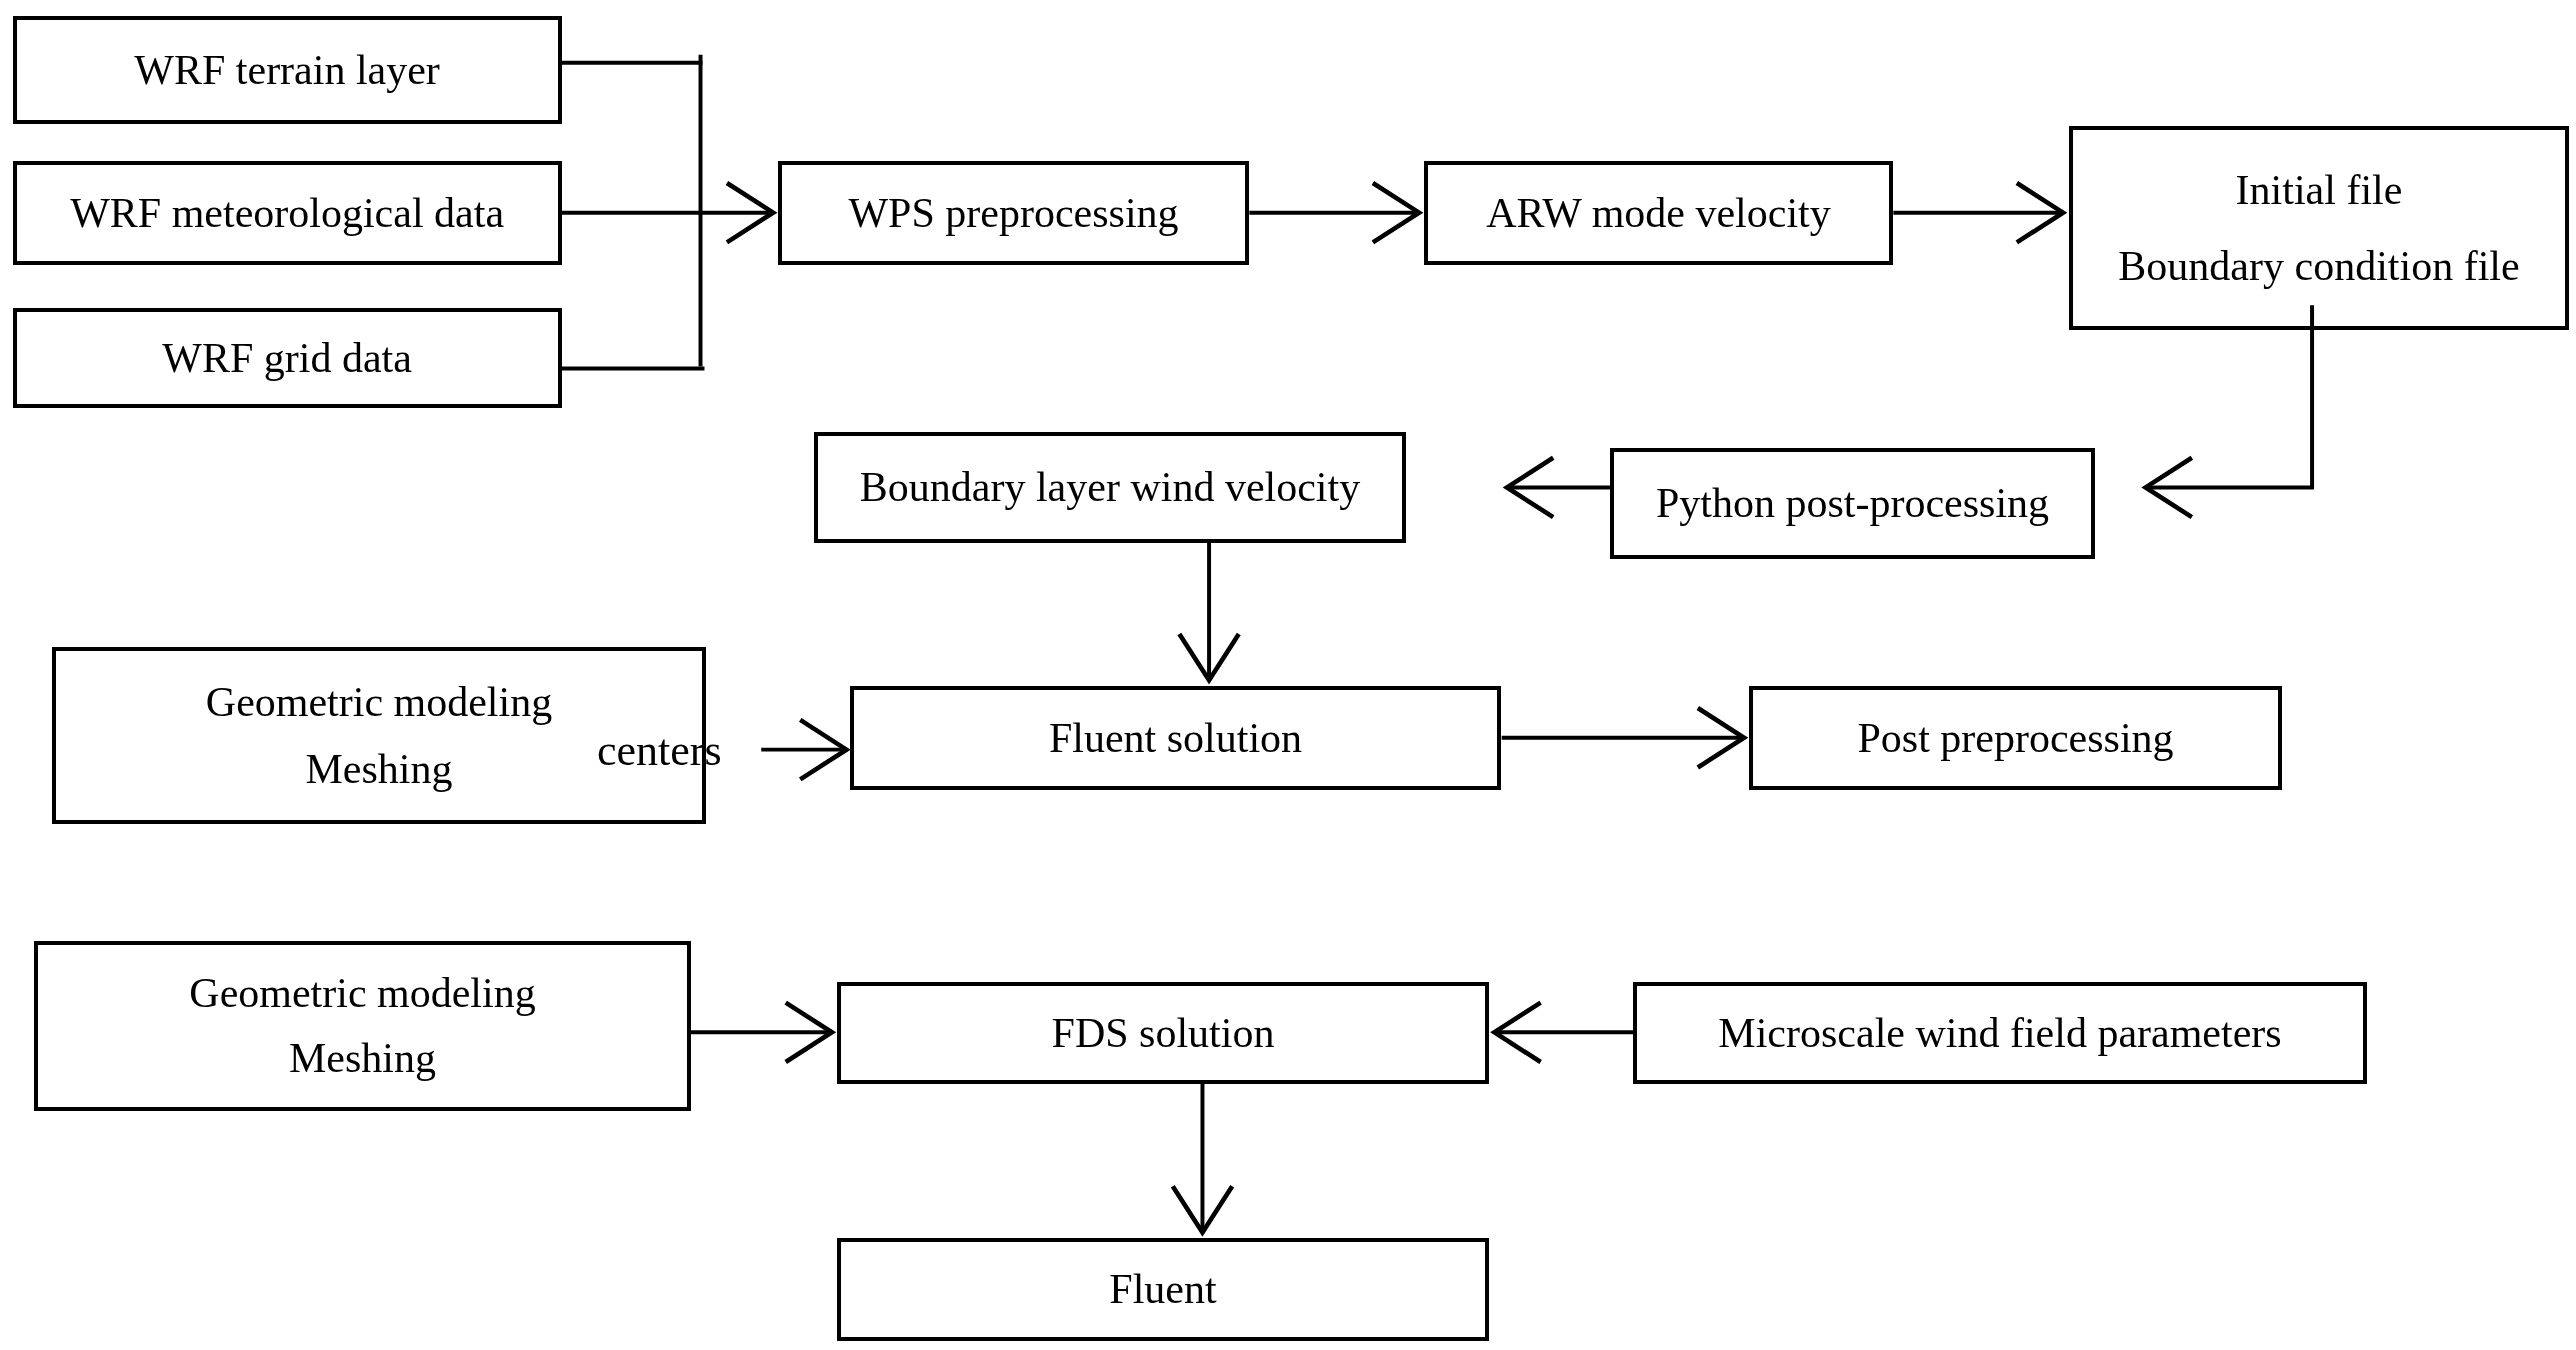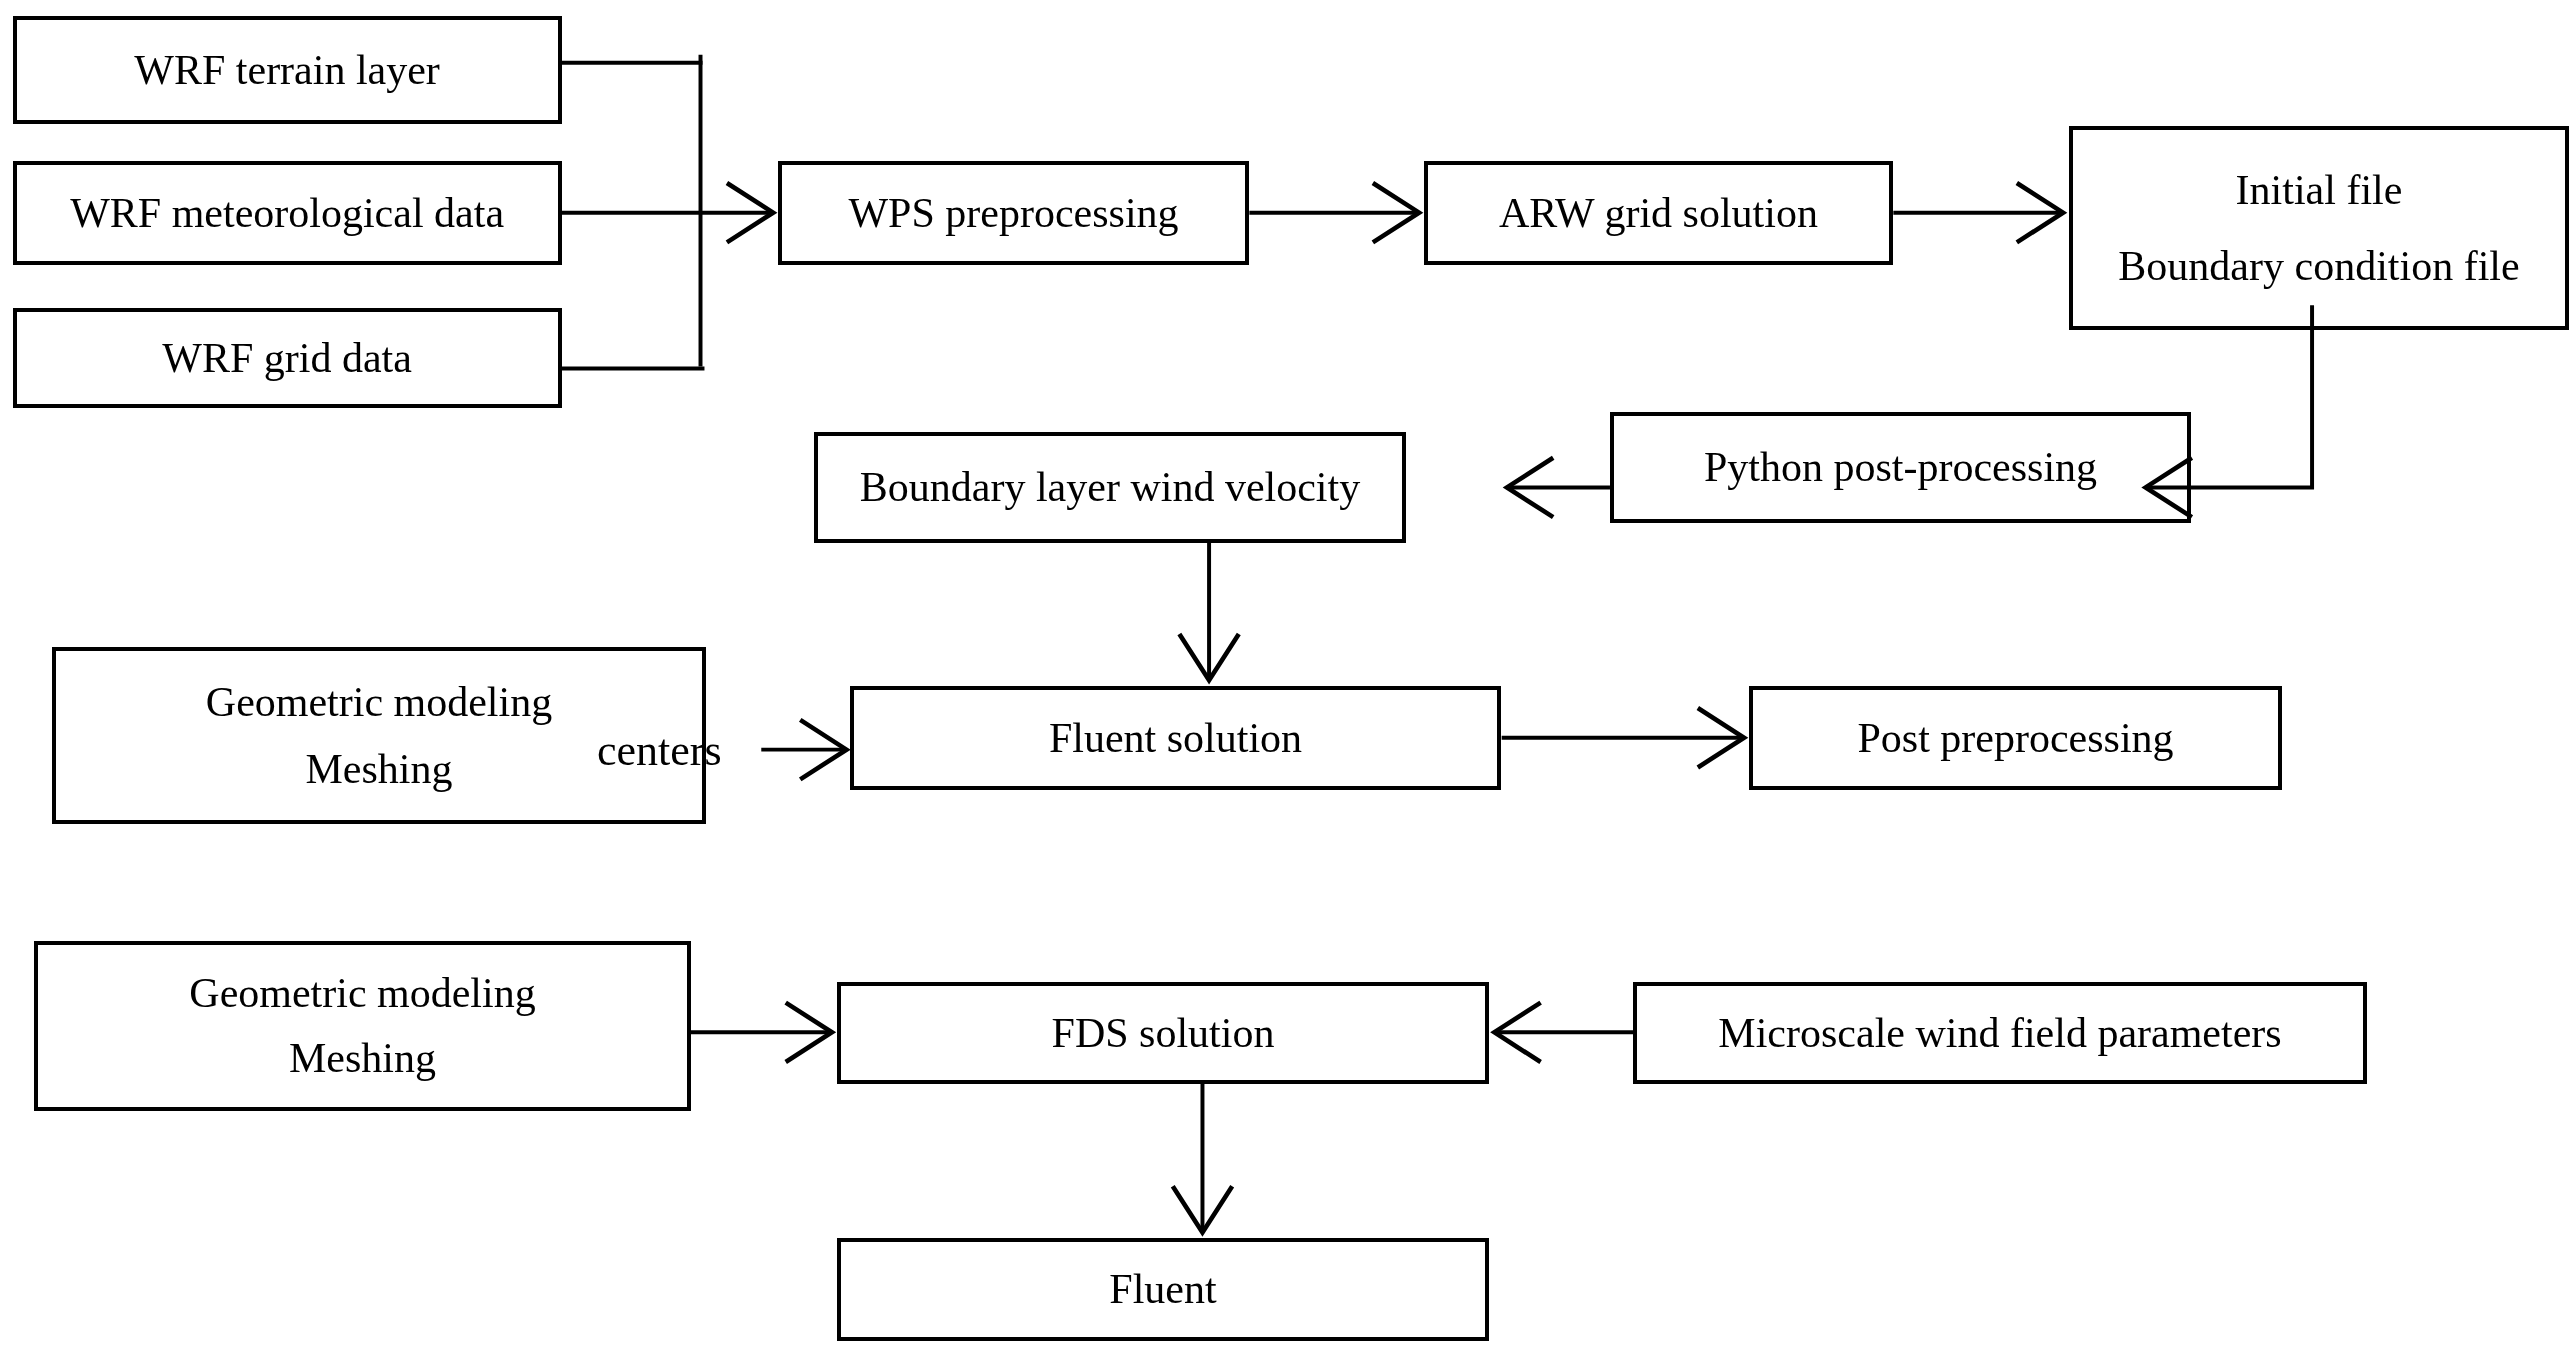--- a/index.html
+++ b/index.html
@@ -44,21 +44,21 @@
     pointer-events:none;
   }
   
   #n-wrf-terrain {left:12.6px;   top:16px;   width:549px;  height:108px;}
   #n-wrf-met     {left:12.6px;   top:161px;  width:549px;  height:104px;font-family:Liberation Serif, serif;}
   #n-wrf-grid    {left:12.6px;   top:308px;  width:549px;  height:100px;}
   #n-wps         {left:778px; top:161px;  width:471px;  height:104px;}
   #n-arw         {left:1424px; top:161px;  width:469px;  height:104px;}
   #n-initial     {left:2069px; top:126px;  width:500px;  height:204px;}
   #n-blwv        {left:814px; top:432px;  width:592px;  height:111px;}
-  #n-python      {left:1610px; top:412px;  width:581px;  height:111px;}
+  #n-python      {left:1610px; top:448px;  width:485px;  height:111px;}
   #n-geo1        {left:52px;   top:647px;  width:654px;  height:177px;}
   #n-fluent      {left:850px; top:686px; width:651px;  height:104px;}
   #n-postproc    {left:1749px; top:686px; width:533px;  height:104px;}
   #n-geo2        {left:34px;   top:941px; width:657px;  height:170px;}
   #n-fds         {left:837px; top:982px; width:652px;  height:102px;}
   #n-micro       {left:1633px; top:982px; width:734px; height:102px;}
   #n-results     {left:837px; top:1238px; width:652px;  height:103px;}
   #centers-label {left:597px;  top:725px;}
 </style>
 </head>
@@ -72,21 +72,21 @@
   <div class="box" id="n-wrf-met">
     <span>WRF meteorological data</span>
   </div>
   <div class="box" id="n-wrf-grid">
     <span>WRF grid data</span>
   </div>
   <div class="box" id="n-wps">
     <span>WPS preprocessing</span>
   </div>
   <div class="box" id="n-arw">
-    <span>ARW grid solution</span>
+    <span>ARW mode velocity</span>
   </div>
   <div class="box two" id="n-initial">
     <span>Initial file</span>
     <span>Boundary condition file</span>
   </div>
   <div class="box" id="n-blwv">
     <span>Boundary layer wind velocity</span>
   </div>
   <div class="box" id="n-python">
     <span>Python post-processing</span>

